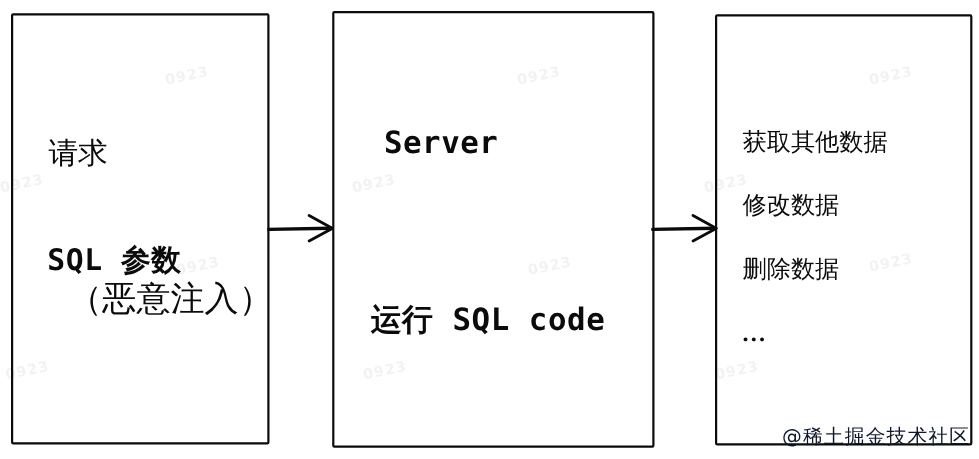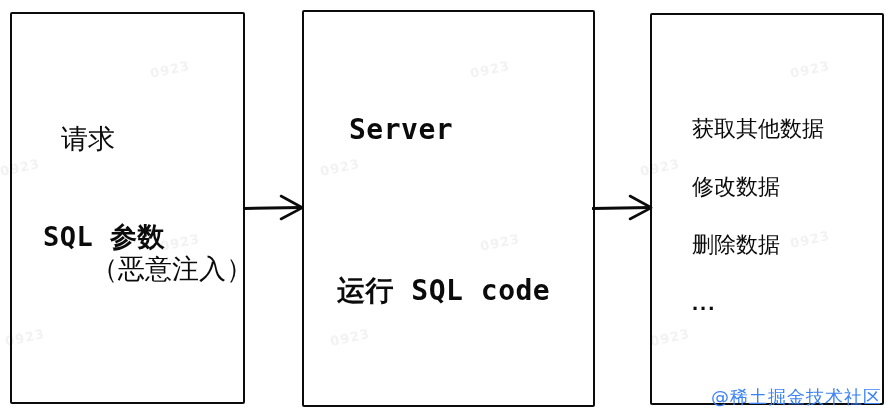--- a/index.html
+++ b/index.html
@@ -30,34 +30,33 @@
   #box-result  { left: 650px; top: 13px; width: 234px; height: 392px; }
 
   
   .text-layer {
     position: absolute;
     color: #0b0b0b;
     white-space: pre;
     line-height: 1;
   }
   .cjk {
-    font-family: Liberation Sans, sans-serif;
+    font-family: Liberation Serif, serif;
     font-weight: 500;
-    margin-left: 17px;
   }
   .mono-hand {
     font-family: "DejaVu Sans Mono", "Liberation Mono", monospace;
     font-weight: 700;
     letter-spacing: 0.5px;
   }
 
   
   #t-request      { left: 44px;  top: 126px; font-size: 27px; }
   #t-sql-param    { left: 43px;  top: 223px; font-size: 27px; }
-  #t-malicious    { left: 74px;  top: 256px; font-size: 27px; }
+  #t-malicious    { left: 62px;  top: 256px; font-size: 31px; }
 
   
   #t-server       { left: 338px; top: 116px; font-size: 28px; margin-left: 11px; }
   #t-param-to-sql { left: 337px; top: 192px; font-size: 28px; }
   #t-run-sql      { left: 337px; top: 277px; font-size: 28px; }
 
   
   #t-fetch-other  { left: 675px; top: 118px; font-size: 22px; }
   #t-modify       { left: 675px; top: 176px; font-size: 22px; }
   #t-delete       { left: 675px; top: 234px; font-size: 22px; }
@@ -77,21 +76,21 @@
     font-weight: 700;
     letter-spacing: 1px;
     white-space: nowrap;
     transform: rotate(-12deg);
     user-select: none;
   }
   .wm-corner {
     position: absolute;
     right: 8px;
     bottom: 8px;
-    color: #3b82f6;
+    color: #0f172a;
     font-size: 18px;
     letter-spacing: 1px;
     white-space: nowrap;
     font-family: "DejaVu Sans", "Liberation Sans", sans-serif;
     user-select: none;
   }
 </style>
 </head>
 <body>
 

